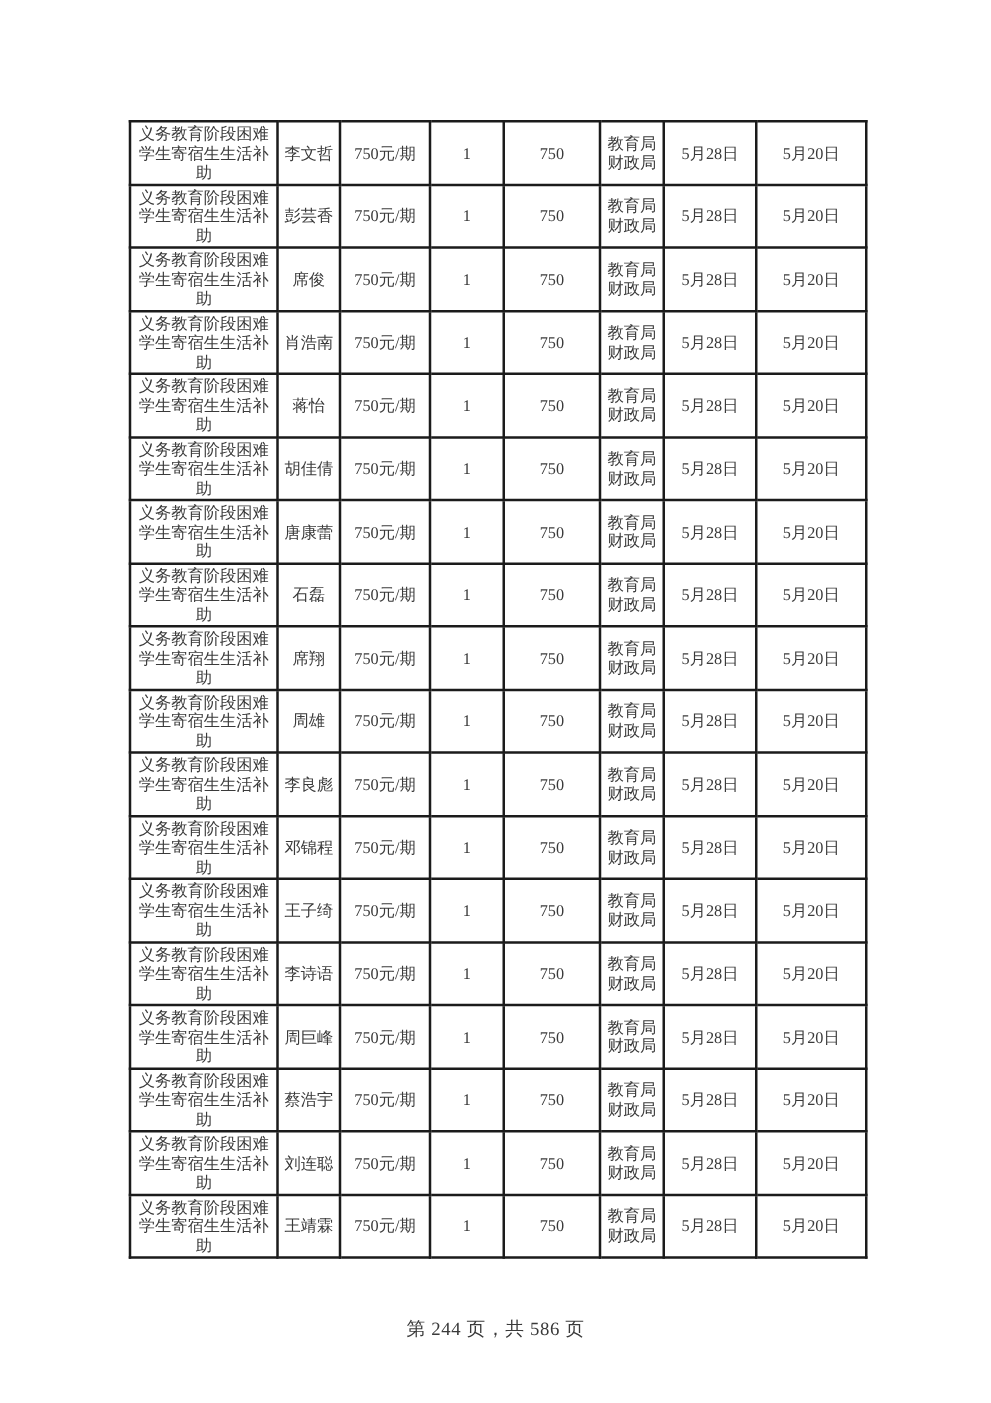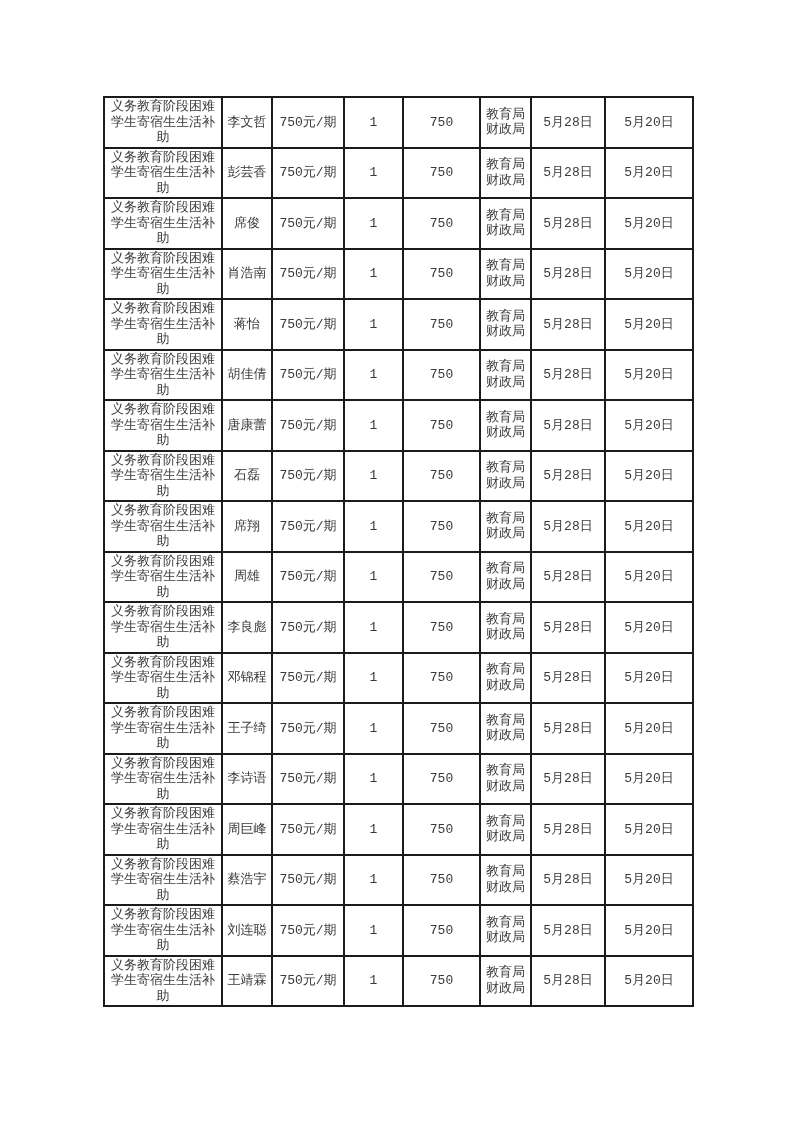--- a/index.html
+++ b/index.html
@@ -13,21 +13,21 @@
     overflow: hidden;
   }
   table.grid {
     position: absolute;
     left: 103px;
     top: 96px;
     width: 589px;
     border-collapse: collapse;
     table-layout: fixed;
   }
-  table.grid tr { height: 49px; font-family: Liberation Mono, monospace; }
+  table.grid tr { height: 49px; }
   table.grid td {
     border: 2px solid #1b1b1b;
     text-align: center;
     vertical-align: middle;
     font-size: 13px;
     line-height: 15.5px;
     padding: 1px 4px;
     overflow: hidden;
   }
   td.cell-project  { line-height: 15px; }
@@ -273,14 +273,15 @@
     <td class="cell-count">1</td>
     <td class="cell-amount">750</td>
     <td class="cell-department">教育局
 财政局</td>
     <td class="cell-review-date">5月28日</td>
     <td class="cell-issue-date">5月20日</td>
   </tr>
 </tbody>
   </table>
 
+  <div class="footer">第 244 页，共 586 页</div>
 
 </div>
 
 </body></html>

